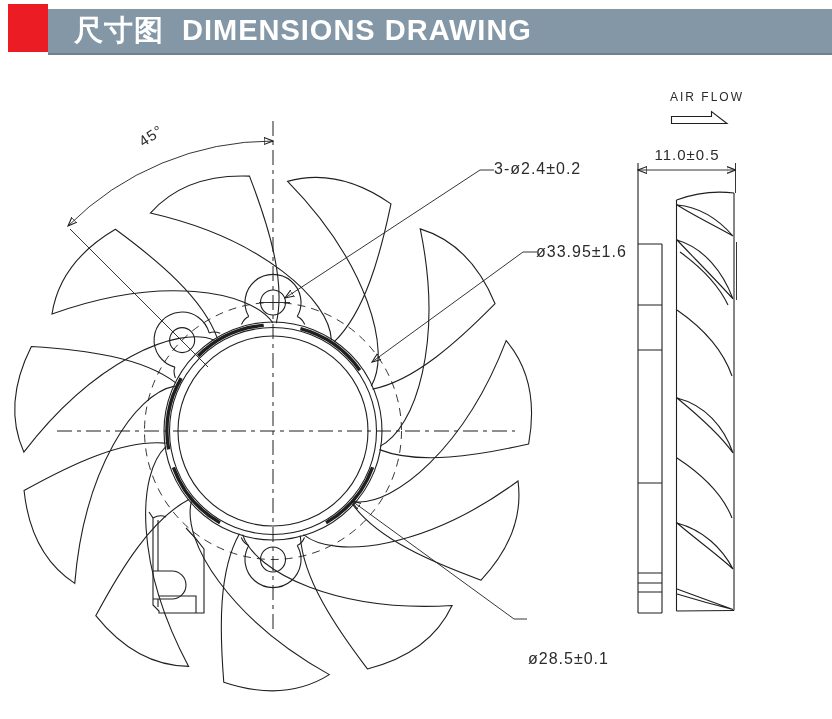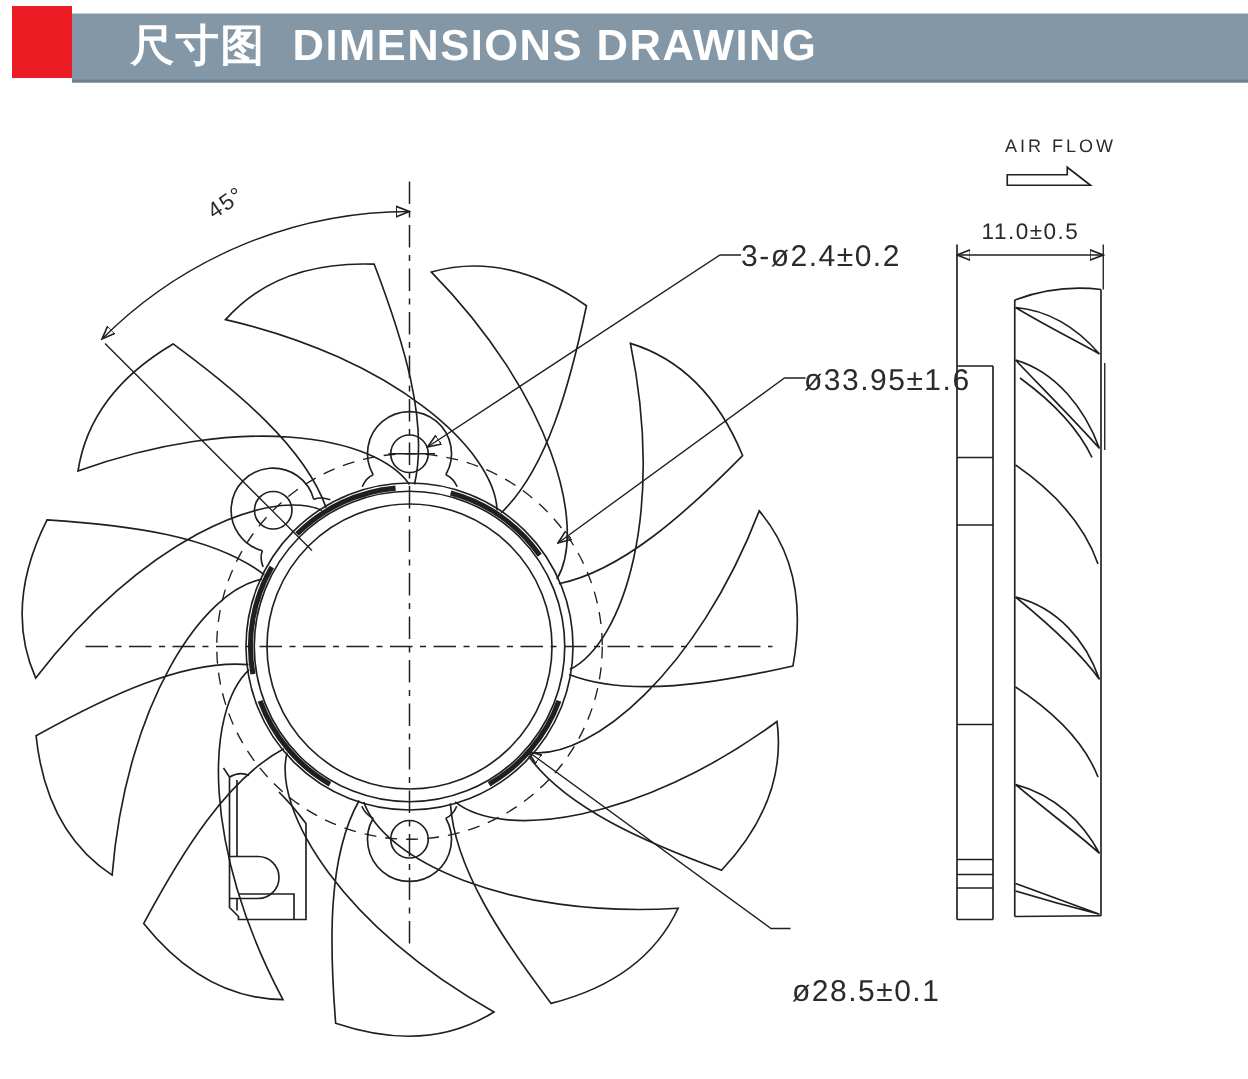--- a/index.html
+++ b/index.html
@@ -13,34 +13,34 @@
     background:var(--accent-red,#ec1c24);
   }
   .hdr-bar{
     position:absolute;left:48px;top:9px;width:784px;height:44px;
     background:var(--title-bar,#8397a6);
     border-bottom:2px solid var(--title-bar-border,#6d8191);
     display:flex;align-items:center;
   }
   .hdr-title{
     color:var(--title-text,#fff);font-weight:bold;font-size:29px;
-    padding-left:39px;letter-spacing:1px;white-space:nowrap;text-align:center;
+    padding-left:26px;letter-spacing:1px;white-space:nowrap;text-align:center;
   }
   .hdr-title .cn{margin-right:18px;}
   svg{position:absolute;left:0;top:0;}
   svg path,svg circle,svg line{
     fill:none;stroke:var(--line,#1f1f1f);stroke-width:1.1;stroke-linecap:butt;
   }
   .thick{stroke-width:3.4;}
   .thin{stroke-width:0.9;}
   .dash{stroke-dasharray:15 5 4 5;stroke-width:1;}
   .dashb{stroke-dasharray:8 6;stroke-width:0.9;}
   .lbl{
     position:absolute;color:var(--label-text,#2b2b2b);
-    font-size:20px;letter-spacing:1px;white-space:nowrap;
+    font-size:16px;letter-spacing:1px;white-space:nowrap;
   }
   .lbl-angle{transform:rotate(-34deg);font-size:15px;}
   .lbl-thick{width:98px;text-align:center;font-size:15px;}
   .lbl-air{font-size:12px;letter-spacing:2px;}
 </style>
 </head>
 <body>
 
 <div class="hdr-accent"></div>
 <div class="hdr-bar">

